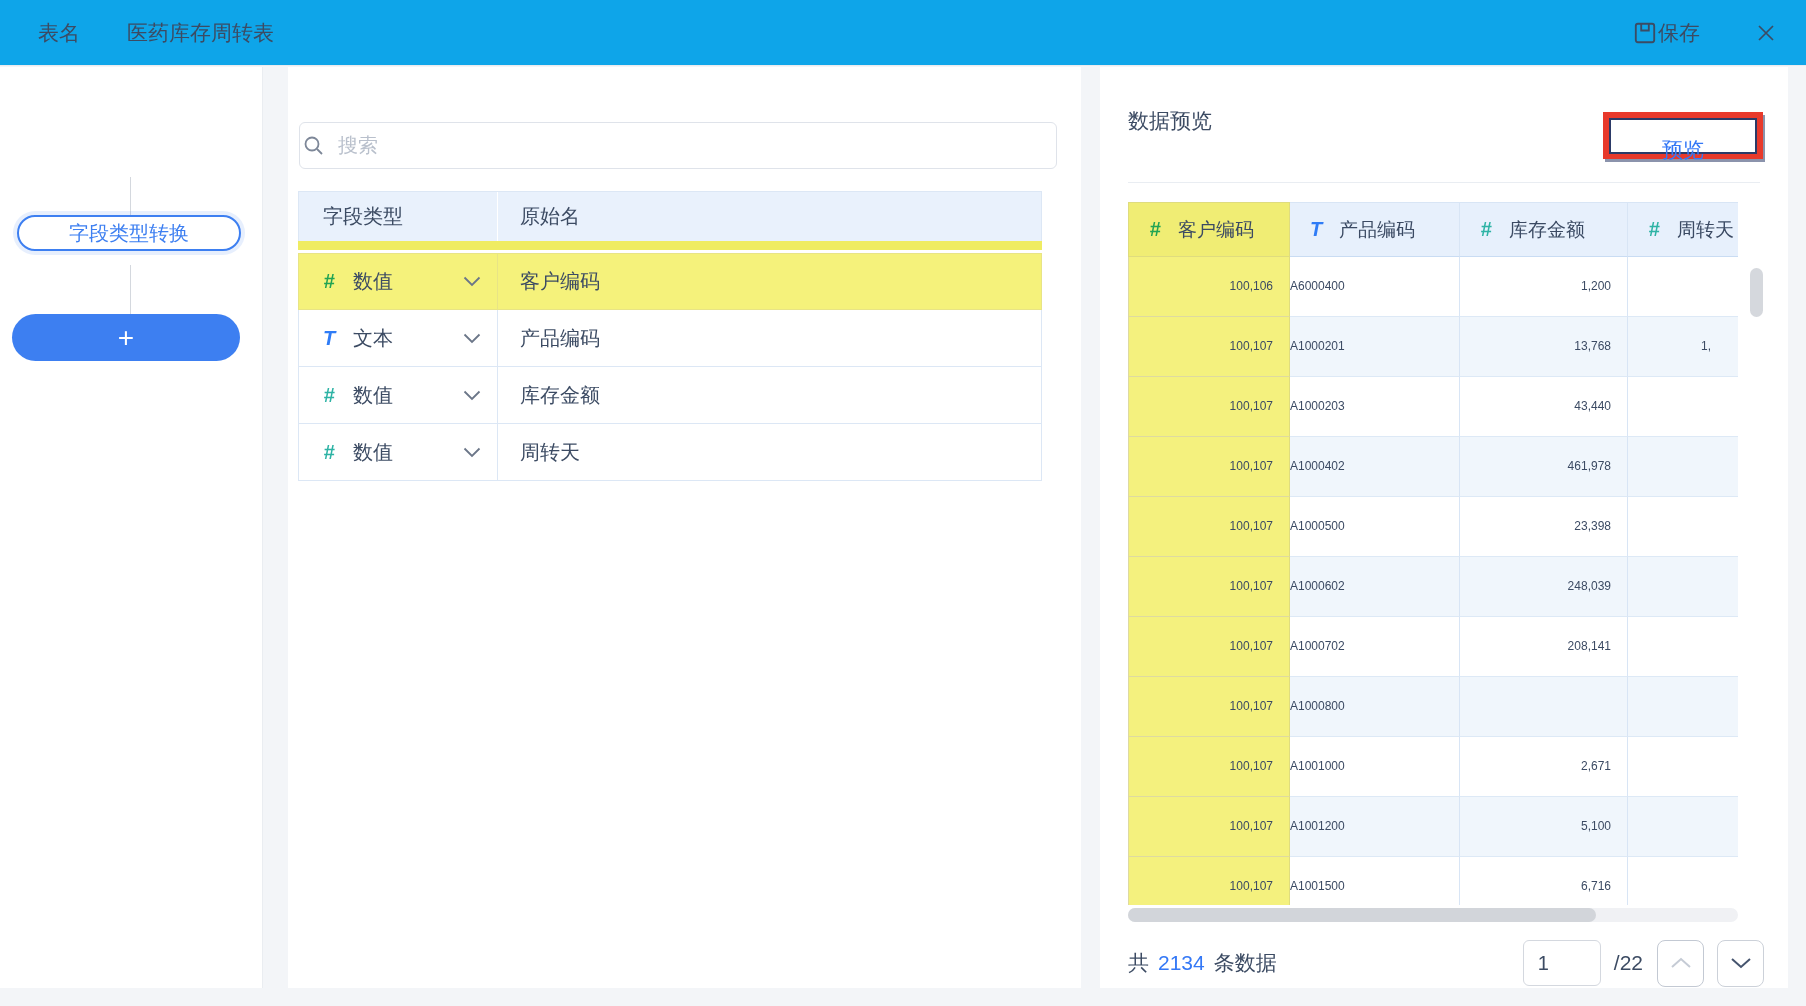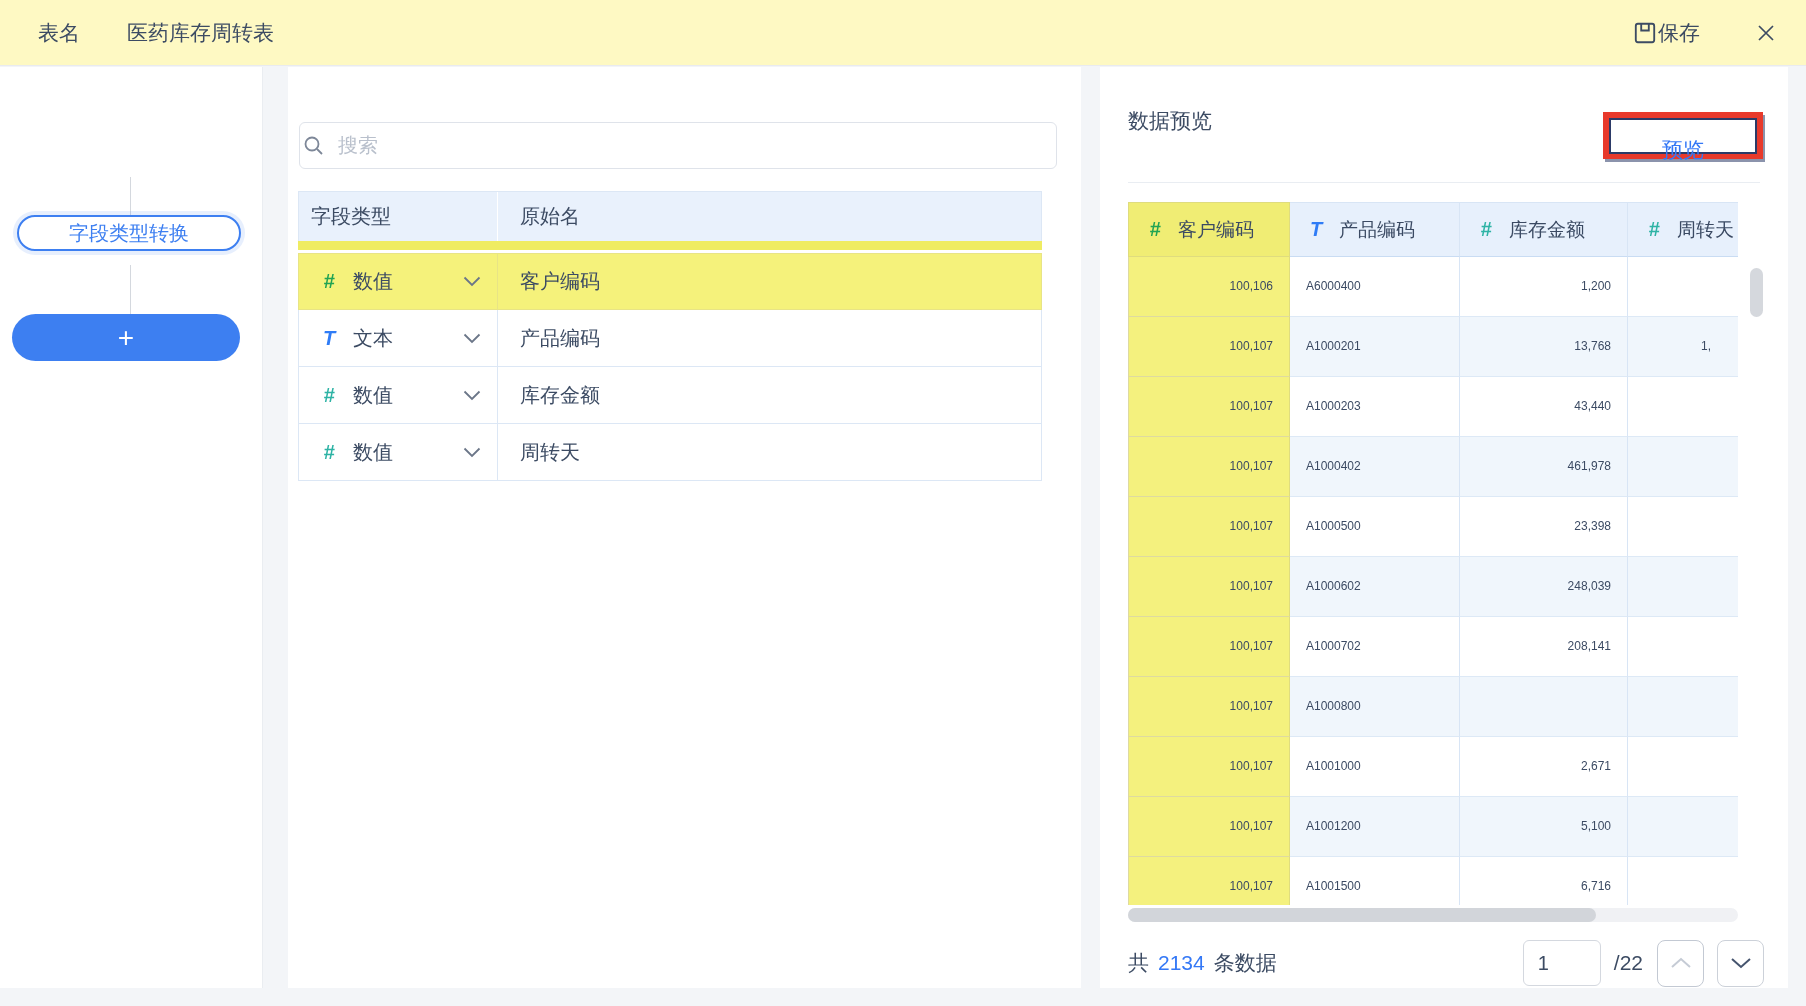--- a/index.html
+++ b/index.html
@@ -1,21 +1,21 @@
 <!DOCTYPE html>
 <html><head>
 <meta charset="utf-8">
 <style>
   * { margin:0; padding:0; box-sizing:border-box; }
   html,body { width:1806px; height:1006px; overflow:hidden; }
   body { background:#f3f5f8; font-family:"Liberation Sans","DejaVu Sans",sans-serif; color:#3b4a63; }
   .screen { position:relative; width:1806px; height:1006px; }
 
   
-  .topbar { position:absolute; left:0; top:0; width:1806px; height:66px; background:#fef9c3; border-bottom:1px solid #e9ebef; }
+  .topbar { position:absolute; left:0; top:0; width:1806px; height:66px; background:#0ea5e9; border-bottom:1px solid #e9ebef; }
   .tb-label { position:absolute; left:38px; top:0; line-height:66px; font-size:21px; color:#3c4b63; }
   .tb-name  { position:absolute; left:127px; top:0; line-height:66px; font-size:21px; color:#3c4b63; }
   .save-btn { position:absolute; right:106px; top:0; height:66px; display:flex; align-items:center; 
               background:none; border:none; font-size:21px; color:#3c4b63; cursor:pointer; font-family:inherit; }
   .close-btn { position:absolute; right:28px; top:0; height:66px; display:flex; align-items:center;
                background:none; border:none; cursor:pointer; }
 
   
   .sidebar { position:absolute; left:0; top:67px; width:263px; height:921px; background:#fff; border-right:1px solid #eaedf1; }
   .pill { position:absolute; display:flex; align-items:center; justify-content:center; background:#fff;
@@ -32,21 +32,21 @@
   
   .mid { position:absolute; left:288px; top:67px; width:793px; height:921px; background:#fff; }
   .searchbox { position:absolute; left:11px; top:55px; width:758px; height:47px; border:1px solid #dfe3ea;
                border-radius:6px; display:flex; align-items:center; padding-left:2px; gap:12px; background:#fff; }
   .searchbox input { border:none; outline:none; flex:1; font-size:20px; color:#3c4b63; font-family:inherit; background:transparent; }
   .searchbox input::placeholder { color:#b9c0cc; }
 
   .ftable { position:absolute; left:10px; top:124px; width:744px; }
   .fhead { display:flex; height:50px; background:#e9f1fc; border:1px solid #dce7f5; border-bottom:none; align-items:center; }
   .fh { font-size:20px; color:#3c4b63; }
-  .fh.c1 { width:199px; padding-left:12px; border-right:1px solid #fff; height:100%; display:flex; align-items:center; }
+  .fh.c1 { width:199px; padding-left:24px; border-right:1px solid #fff; height:100%; display:flex; align-items:center; }
   .fh.c2 { padding-left:22px; }
   .insert-strip { height:9px; background:#efec62; margin-bottom:3px; }
   .frow { display:flex; height:57px; align-items:stretch; border:1px solid #dce7f5; border-top:none; background:#fff; }
   .frow:first-child { border-top:1px solid #dce7f5; }
   .frow.hl { background:#f5f27b; border-color:#e8e486; }
   .ftype { width:199px; border-right:1px solid #dce7f5; display:flex; align-items:center; padding:0 16px 0 20px; cursor:pointer; }
   .frow.hl .ftype { border-right-color:#e8e486; }
   .ftype .tlabel { margin-left:14px; font-size:20px; color:#3c4b63; }
   .ftype .chev { margin-left:auto; }
   .fname { flex:1; display:flex; align-items:center; padding-left:22px; font-size:20px; color:#3c4b63; }
@@ -66,21 +66,21 @@
   .pvc { border-right:1px solid #d8e5f5; border-bottom:1px solid #dde9f6; font-size:12px; color:#3b4a63; }
   .pv-row .w0 { width:162px; } .pv-row .w1 { width:170px; } .pv-row .w2 { width:168px; } .pv-row .w3 { width:226px; }
   .pv-header .pvc { height:55px; background:#e7f0fc; display:flex; align-items:center; padding-left:16px; gap:13px;
                     font-size:19px; border-top:1px solid #d8e5f5; border-bottom:1px solid #c9dcf3; }
   .pv-header .pvc:first-child,.pv-brow .pvc:first-child { border-left:1px solid #d8e5f5; }
   .pv-header .pvc.ycol { background:#f0ed74; border-color:#dfdc7e; }
   .pv-brow .pvc { height:60px; line-height:59px; background:#fff; white-space:nowrap; }
   .pv-brow.alt .pvc { background:#f0f6fc; }
   .pv-brow .pvc.ycol { background:#f4f17e; border-color:#dedaa0; border-right-color:#dfdc7e; }
   .pv-brow .a-r { text-align:right; padding-right:16px; }
-  .pv-brow .a-l { text-align:left; padding-left:16px; }
+  .pv-brow .a-l { text-align:left; padding-left:0; }
   .pv-brow .w3 { padding-left:73px; }
 
   .vscroll { position:absolute; left:650px; top:201px; width:13px; height:49px; border-radius:7px; background:#d5d8dd; cursor:pointer; }
   .hscroll-track { position:absolute; left:28px; top:841px; width:610px; height:14px; border-radius:7px; background:#f0f1f4; cursor:pointer; }
   .hscroll-thumb { position:absolute; left:0; top:0; width:468px; height:14px; border-radius:7px; background:#d2d5da; }
 
   .pv-footer { position:absolute; left:28px; top:872px; width:636px; height:48px; display:flex;
                justify-content:space-between; align-items:center; }
   .total { font-size:21px; color:#3c4b63; display:flex; gap:9px; align-items:center; }
   .total .blue { color:#3478f6; }

